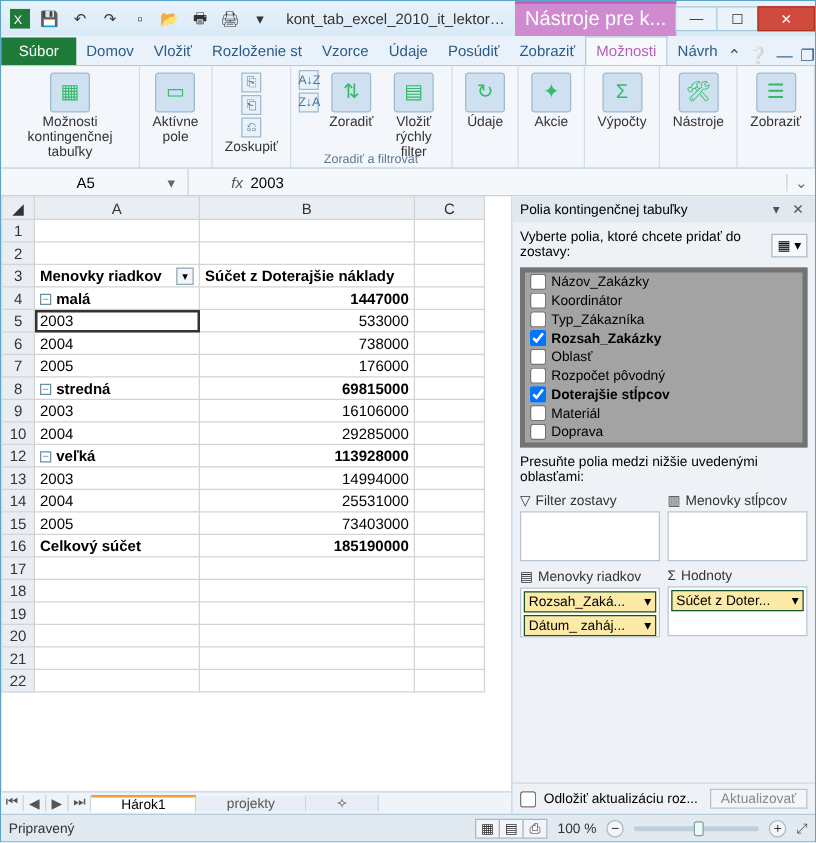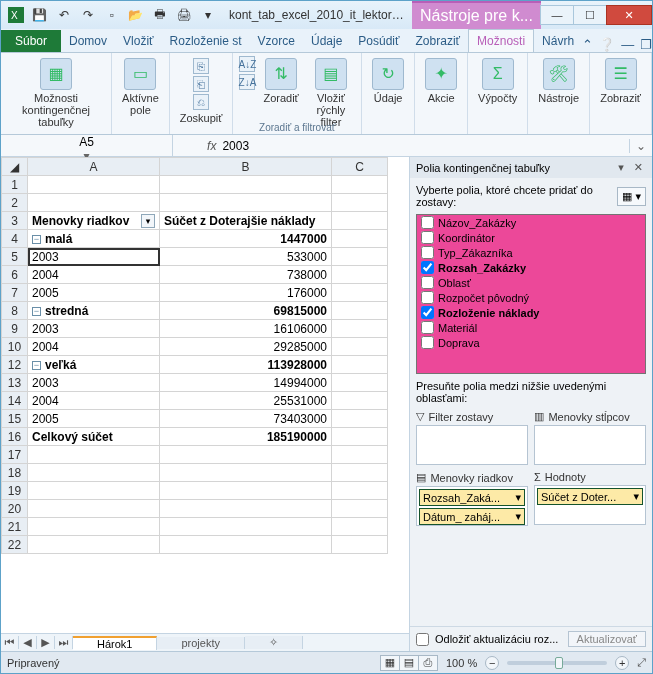--- a/index.html
+++ b/index.html
@@ -30,21 +30,21 @@
   .group { border-right:1px solid #d0ddea; display:flex; flex-direction:column; align-items:center; padding:3px 6px 0 6px; position:relative;}
   .group-body { flex:1; display:flex; align-items:flex-start; gap:4px;}
   .big-btn { display:flex; flex-direction:column; align-items:center; justify-content:flex-start; padding:2px 4px; border-radius:3px; cursor:pointer; gap:2px; text-align:center; line-height:1.1;}
   .big-ico { width:32px; height:32px; background:#cfe1f1; border:1px solid #9fb9cf; border-radius:3px; display:flex; align-items:center; justify-content:center; font-size:16px; color:#3b6; }
   .sm-ico { width:16px; height:16px; border:1px solid #9fb9cf; background:#eaf2f9; display:inline-flex; align-items:center;justify-content:center; font-size:10px; color:#46729b;}
   .sort-col { display:flex; flex-direction:column; gap:2px;}
   .wide-group-label{ position:absolute; bottom:1px; left:0; right:0; font-size:10px; color:#5c7790; text-align:center;}
   
   
   .name-formula { height:22px; border-bottom:1px solid #c4d4e2; display:flex; align-items:center; background:#f5f8fb; font-size:12px;}
-  .name-box { width:172px; border-right:1px solid #c4d4e2; display:flex; align-items:center; padding:0 6px; height:100%;flex-direction:column;}
+  .name-box { width:150px; border-right:1px solid #c4d4e2; display:flex; align-items:center; padding:0 6px; height:100%;}
   .name-box input{ border:none; background:transparent; font-size:12px; width:100%; outline:none; text-align:center;}
   .name-dd { color:#666; padding:0 4px; cursor:pointer;}
   .fx-area{ display:flex; align-items:center; flex:1; height:100%; padding:0 6px;}
   .fx-btn { padding:0 6px; color:#666; cursor:pointer;}
   .fx-label{ font-style:italic; color:#555; padding:0 6px;}
   .fx-input{ border:none; background:transparent; font-size:12px; flex:1; outline:none;}
   .fx-exp { border-left:1px solid #c4d4e2; padding:0 6px; color:#666; cursor:pointer;}
   
   
   .main { flex:1; display:flex; overflow:hidden;}
@@ -72,21 +72,21 @@
   .sheet-gap{ flex:1; border-left:1px solid #c4d4e2;}
   
   
   .pane { width:243px; border-left:1px solid #c4d4e2; background:#eef2f6; display:flex; flex-direction:column; font-size:11px;}
   .pane-title{ padding:4px 6px; font-weight:normal; background:#e1e8ef; display:flex; align-items:center; gap:4px;}
   .pane-title .sp{flex:1;}
   .pane-title .ctrl{ cursor:pointer; color:#555; padding:0 3px;}
   .pane-body{ padding:6px; display:flex; flex-direction:column; gap:6px; flex:1; overflow:hidden;}
   .pane-row{ display:flex; align-items:center; gap:4px;}
   .layout-btn{ border:1px solid #a8b8c6; background:#f6f9fc; padding:2px 4px; cursor:pointer; display:flex; align-items:center;}
-  .fields{ border:1px solid #737373; background:#ec4899; height:160px; overflow:auto;}
+  .fields{ border:4px solid #737373; background:#a3a3a3; height:144px; overflow:auto;}
   .field{ display:flex; align-items:center; gap:4px; padding:1px 4px; cursor:pointer;}
   .field input{ margin:0;}
   .field.sel label{ font-weight:bold;}
   .areas{ display:grid; grid-template-columns:1fr 1fr; gap:6px;}
   .area{ display:flex; flex-direction:column; gap:2px;}
   .area-label{ display:flex; align-items:center; gap:4px; color:#333;}
   .area-box{ border:1px solid #b5c4d2; background:#fff; height:40px; padding:2px; display:flex; flex-direction:column; gap:2px; overflow:hidden;}
   .area-item{ background:#fdeaa7; border:1px solid #14532d; padding:1px 3px; display:flex; align-items:center; cursor:pointer;}
   .area-item span:first-child{ flex:1; white-space:nowrap; overflow:hidden; text-overflow:ellipsis;}
   .pane-footer{ display:flex; align-items:center; gap:6px; padding:4px 6px; border-top:1px solid #cdd9e4;}
@@ -442,21 +442,21 @@
             <div class="field">
               <input type="checkbox" style="">
               <label>Oblasť</label>
             </div>
             <div class="field">
               <input type="checkbox" style="">
               <label>Rozpočet pôvodný</label>
             </div>
             <div class="field sel">
               <input type="checkbox" checked="" style="">
-              <label>Rozloženie náklady</label>
+              <label>Doterajšie stĺpcov</label>
             </div>
             <div class="field">
               <input type="checkbox" style="">
               <label>Materiál</label>
             </div>
             <div class="field">
               <input type="checkbox" style="">
               <label>Doprava</label>
             </div>
           </div>

